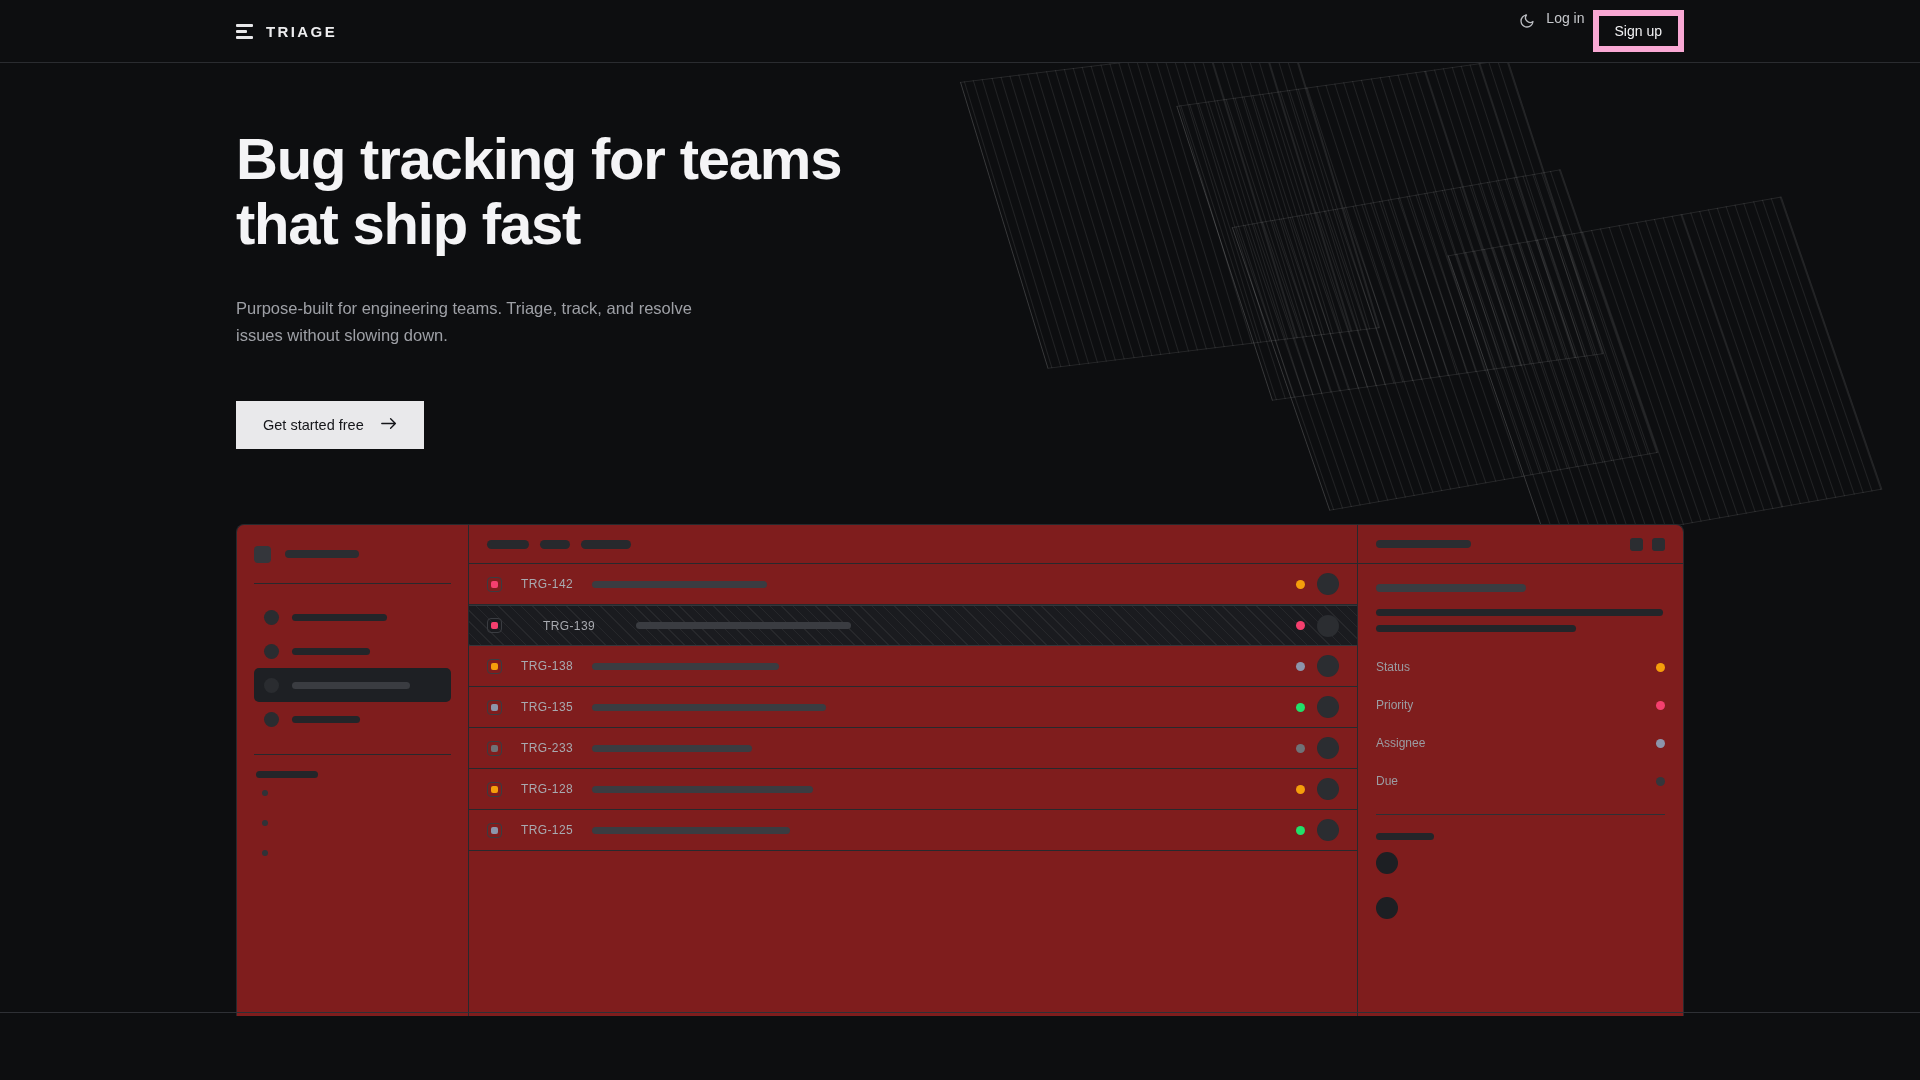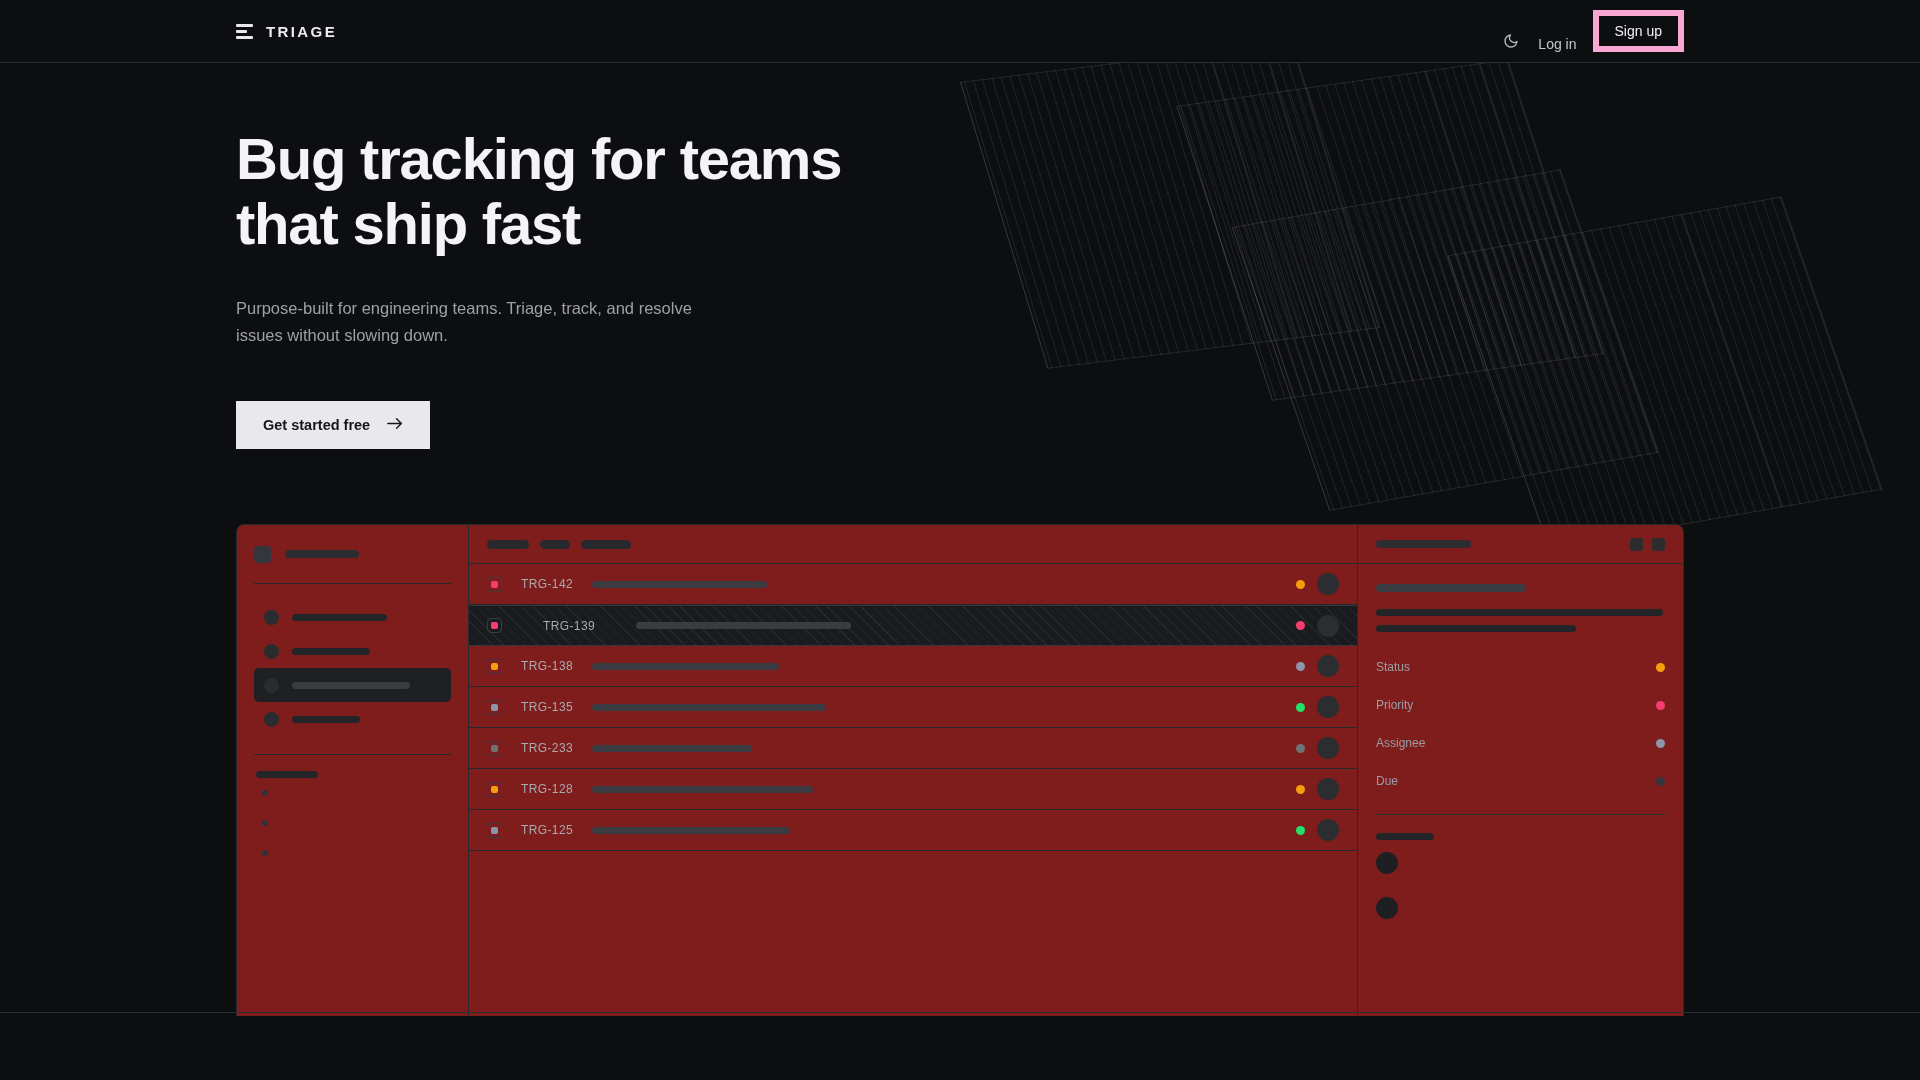--- a/index.html
+++ b/index.html
@@ -37,21 +37,21 @@
   .brand { display: flex; align-items: center; gap: 13px; }
   .brand-mark { display: flex; flex-direction: column; gap: 3px; width: 17px; }
   .brand-mark i { display: block; height: 3px; background: #e8e8ea; border-radius: 1px; }
   .brand-mark i:nth-child(1) { width: 17px; }
   .brand-mark i:nth-child(2) { width: 11px; }
   .brand-mark i:nth-child(3) { width: 17px; }
   .brand-name {
     color: #ededef; font-size: 15px; font-weight: bold;
     letter-spacing: 2.4px;
   }
-  .nav-right { margin-left: auto; display: flex; align-items: flex-end; gap: 16px; }
+  .nav-right { margin-left: auto; display: flex; align-items: flex-start; gap: 8px; }
   .icon-btn {
     width: 22px; height: 22px; display: flex; align-items: center; justify-content: center;
     color: #b9bbc0; cursor: pointer;
   }
   .nav-link { color: #c6c8cc; font-size: 14px; cursor: pointer; }
   .btn-outline {
     border: 6px solid #f9a8d4; color: #f2f2f4; background: transparent;
     font-size: 14px; padding: 7px 16px; cursor: pointer;
     font-family: "Liberation Sans", sans-serif;
   }
@@ -62,21 +62,21 @@
     font-size: 58px; line-height: 1.12; color: #f4f4f6;
     font-weight: bold; letter-spacing: -1.2px; max-width: 720px;
   }
   .hero p {
     margin-top: 38px; font-size: 16.5px; line-height: 1.65;
     color: #9ea0a6; max-width: 480px;
   }
   .cta {
     margin-top: 52px; display: inline-flex; align-items: center; gap: 17px;
     background: #e9e9eb; color: #15161a;
-    font-size: 14.5px; font-weight: bold;
+    font-size: 14.5px; font-weight: normal;
     padding: 16px 27px; border: none; cursor: pointer;
     font-family: "Liberation Sans", sans-serif;
   }
 
   
   .mock-wrap { position: relative; z-index: 2; padding: 0 236px; margin-top: 75px; }
   .mock {
     height: 492px; display: flex;
     border: 1px solid #27292d; border-bottom: none;
     border-radius: 8px 8px 0 0;

